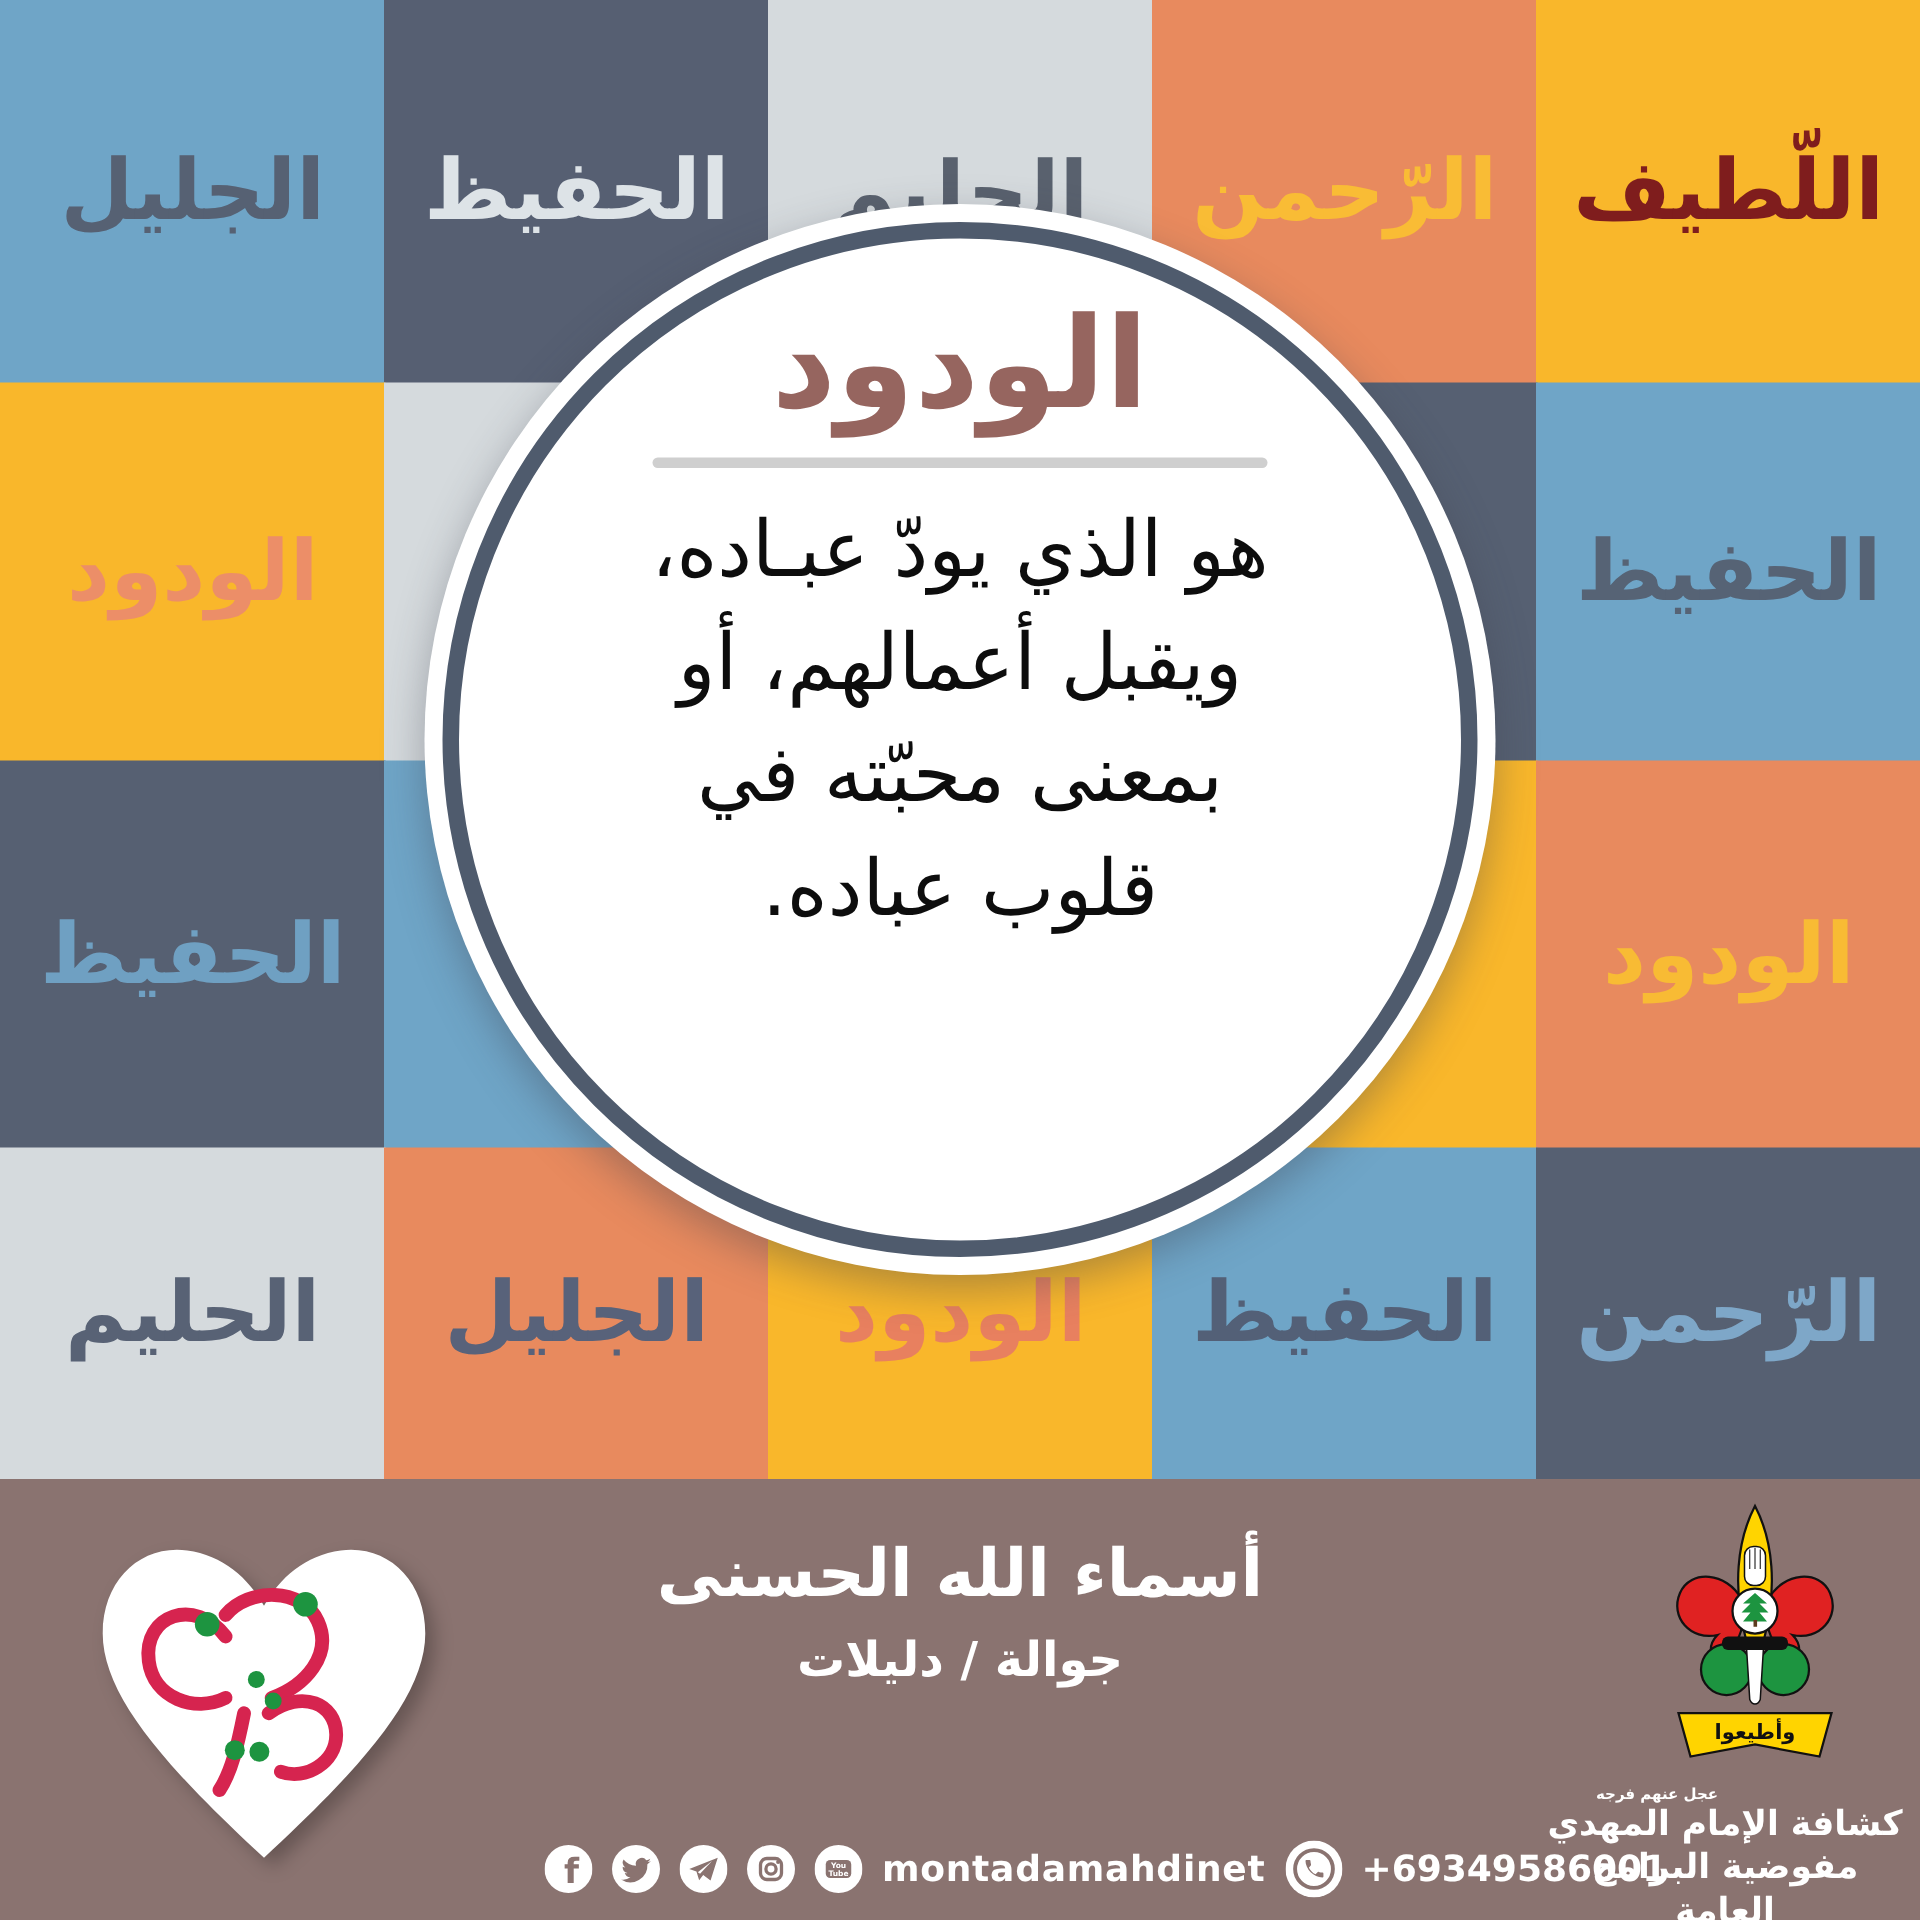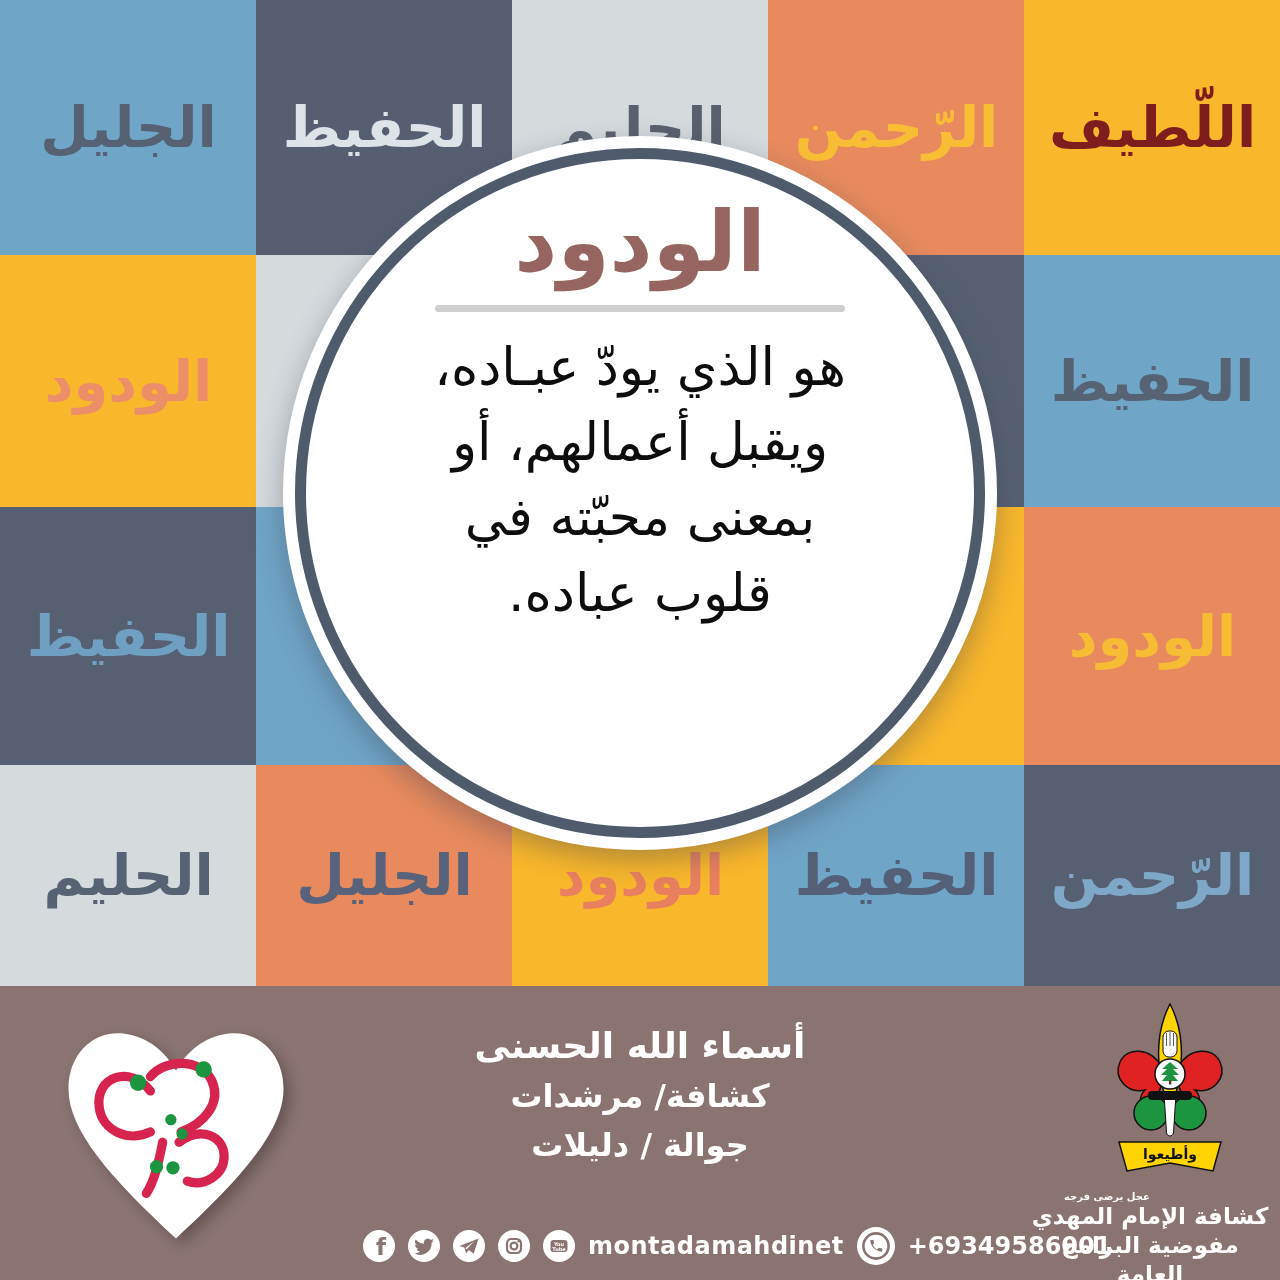--- a/index.html
+++ b/index.html
@@ -19,21 +19,21 @@
   }
   .circle-ring{position:absolute;inset:12px;border:11px solid #4f5b6d;border-radius:50%;}
   .circle-content{position:absolute;inset:0;display:flex;flex-direction:column;align-items:center;text-align:center;padding-top:58px;box-sizing:border-box;}
   .circle-title{font-size:84px;font-weight:bold;color:#96655f;direction:rtl;line-height:1.15;}
   .circle-divider{width:410px;height:7px;border-radius:4px;background:#cfcfcf;margin:14px 0 18px;}
   .circle-body{font-size:52px;font-weight:normal;color:#0d0d0d;direction:rtl;line-height:1.45;}
   
   .footer{position:absolute;left:0;top:986px;width:1280px;height:294px;background:#8a7370;z-index:6;}
   .heart-logo{position:absolute;left:48px;top:20px;}
   .footer-center{position:absolute;left:340px;top:38px;width:600px;text-align:center;color:#ffffff;direction:rtl;}
-  .footer-title{font-size:36px;font-weight:bold;line-height:1.2;}
+  .footer-title{font-size:44px;font-weight:bold;line-height:1.2;}
   .footer-sub{font-size:32px;font-weight:bold;margin-top:10px;line-height:1.2;}
   .social-row{position:absolute;left:363px;top:241px;display:flex;align-items:center;gap:13px;}
   .social-row .icon{display:block;line-height:0;cursor:pointer;}
   .handle{color:#ffffff;font-weight:bold;font-size:24px;letter-spacing:.5px;cursor:pointer;}
   .phone{color:#ffffff;font-weight:bold;font-size:24px;cursor:pointer;}
   .scout-logo{position:absolute;left:1100px;top:14px;}
   .org-block{position:absolute;left:1030px;top:206px;width:240px;text-align:center;color:#ffffff;}
   .org-sup{font-size:10px;font-weight:bold;direction:rtl;text-align:left;padding-left:34px;line-height:1;}
   .org-line{font-size:23px;font-weight:bold;direction:rtl;line-height:1.25;}
 </style>
@@ -120,21 +120,20 @@
       <circle cx="152" cy="57" r="8"></circle>
       <circle cx="120" cy="106" r="5.5"></circle>
       <circle cx="131" cy="120" r="5.5"></circle>
       <circle cx="106" cy="152" r="6.5"></circle>
       <circle cx="122" cy="153" r="6.5"></circle>
     </g>
   </svg>
 
   <div class="footer-center">
     <div class="footer-title">أسماء الله الحسنى</div>
-    <div class="footer-sub">كشافة/ مرشدات</div>
     <div class="footer-sub">جوالة / دليلات</div>
   </div>
 
   <div class="social-row">
     <span id="social-icons" style="display:flex;align-items:center;gap:13px;">
         <span class="icon"><svg width="32" height="32" viewBox="0 0 32 32">
             <circle cx="16" cy="16" r="16" fill="#ffffff"></circle>
             <text x="18" y="25" font-size="23" font-weight="bold" font-family="DejaVu Sans" fill="#8a7370" text-anchor="middle">f</text>
           </svg></span>
         <span class="icon"><svg width="32" height="32" viewBox="0 0 32 32">
@@ -189,18 +188,18 @@
       <path d="M65,62 l8,7 h-5 l6,6 h-6 l5,6 h-16 l5,-6 h-6 l6,-6 h-5 Z" fill="#1d9440"></path>
       <rect x="64" y="80" width="2.4" height="4.5" fill="#5c3b1e"></rect>
     </g>
     <g>
       <path d="M14,142 L116,142 L108,171 L65,163 L22,171 Z" fill="#ffd400" stroke="#111" stroke-width="1.5"></path>
       <text x="65" y="159" text-anchor="middle" font-size="14" font-weight="bold" font-family="DejaVu Sans" fill="#111" direction="rtl">وأطيعوا</text>
     </g>
   </svg>
 
   <div class="org-block">
-    <div class="org-sup">عجل يرضى فرجه</div>
+    <div class="org-sup">عجل عنهم فرجه</div>
     <div class="org-line">كشافة الإمام المهدي</div>
     <div class="org-line">مفوضية البرامج العامة</div>
 
   </div>
 </div>
 
 </body></html>

